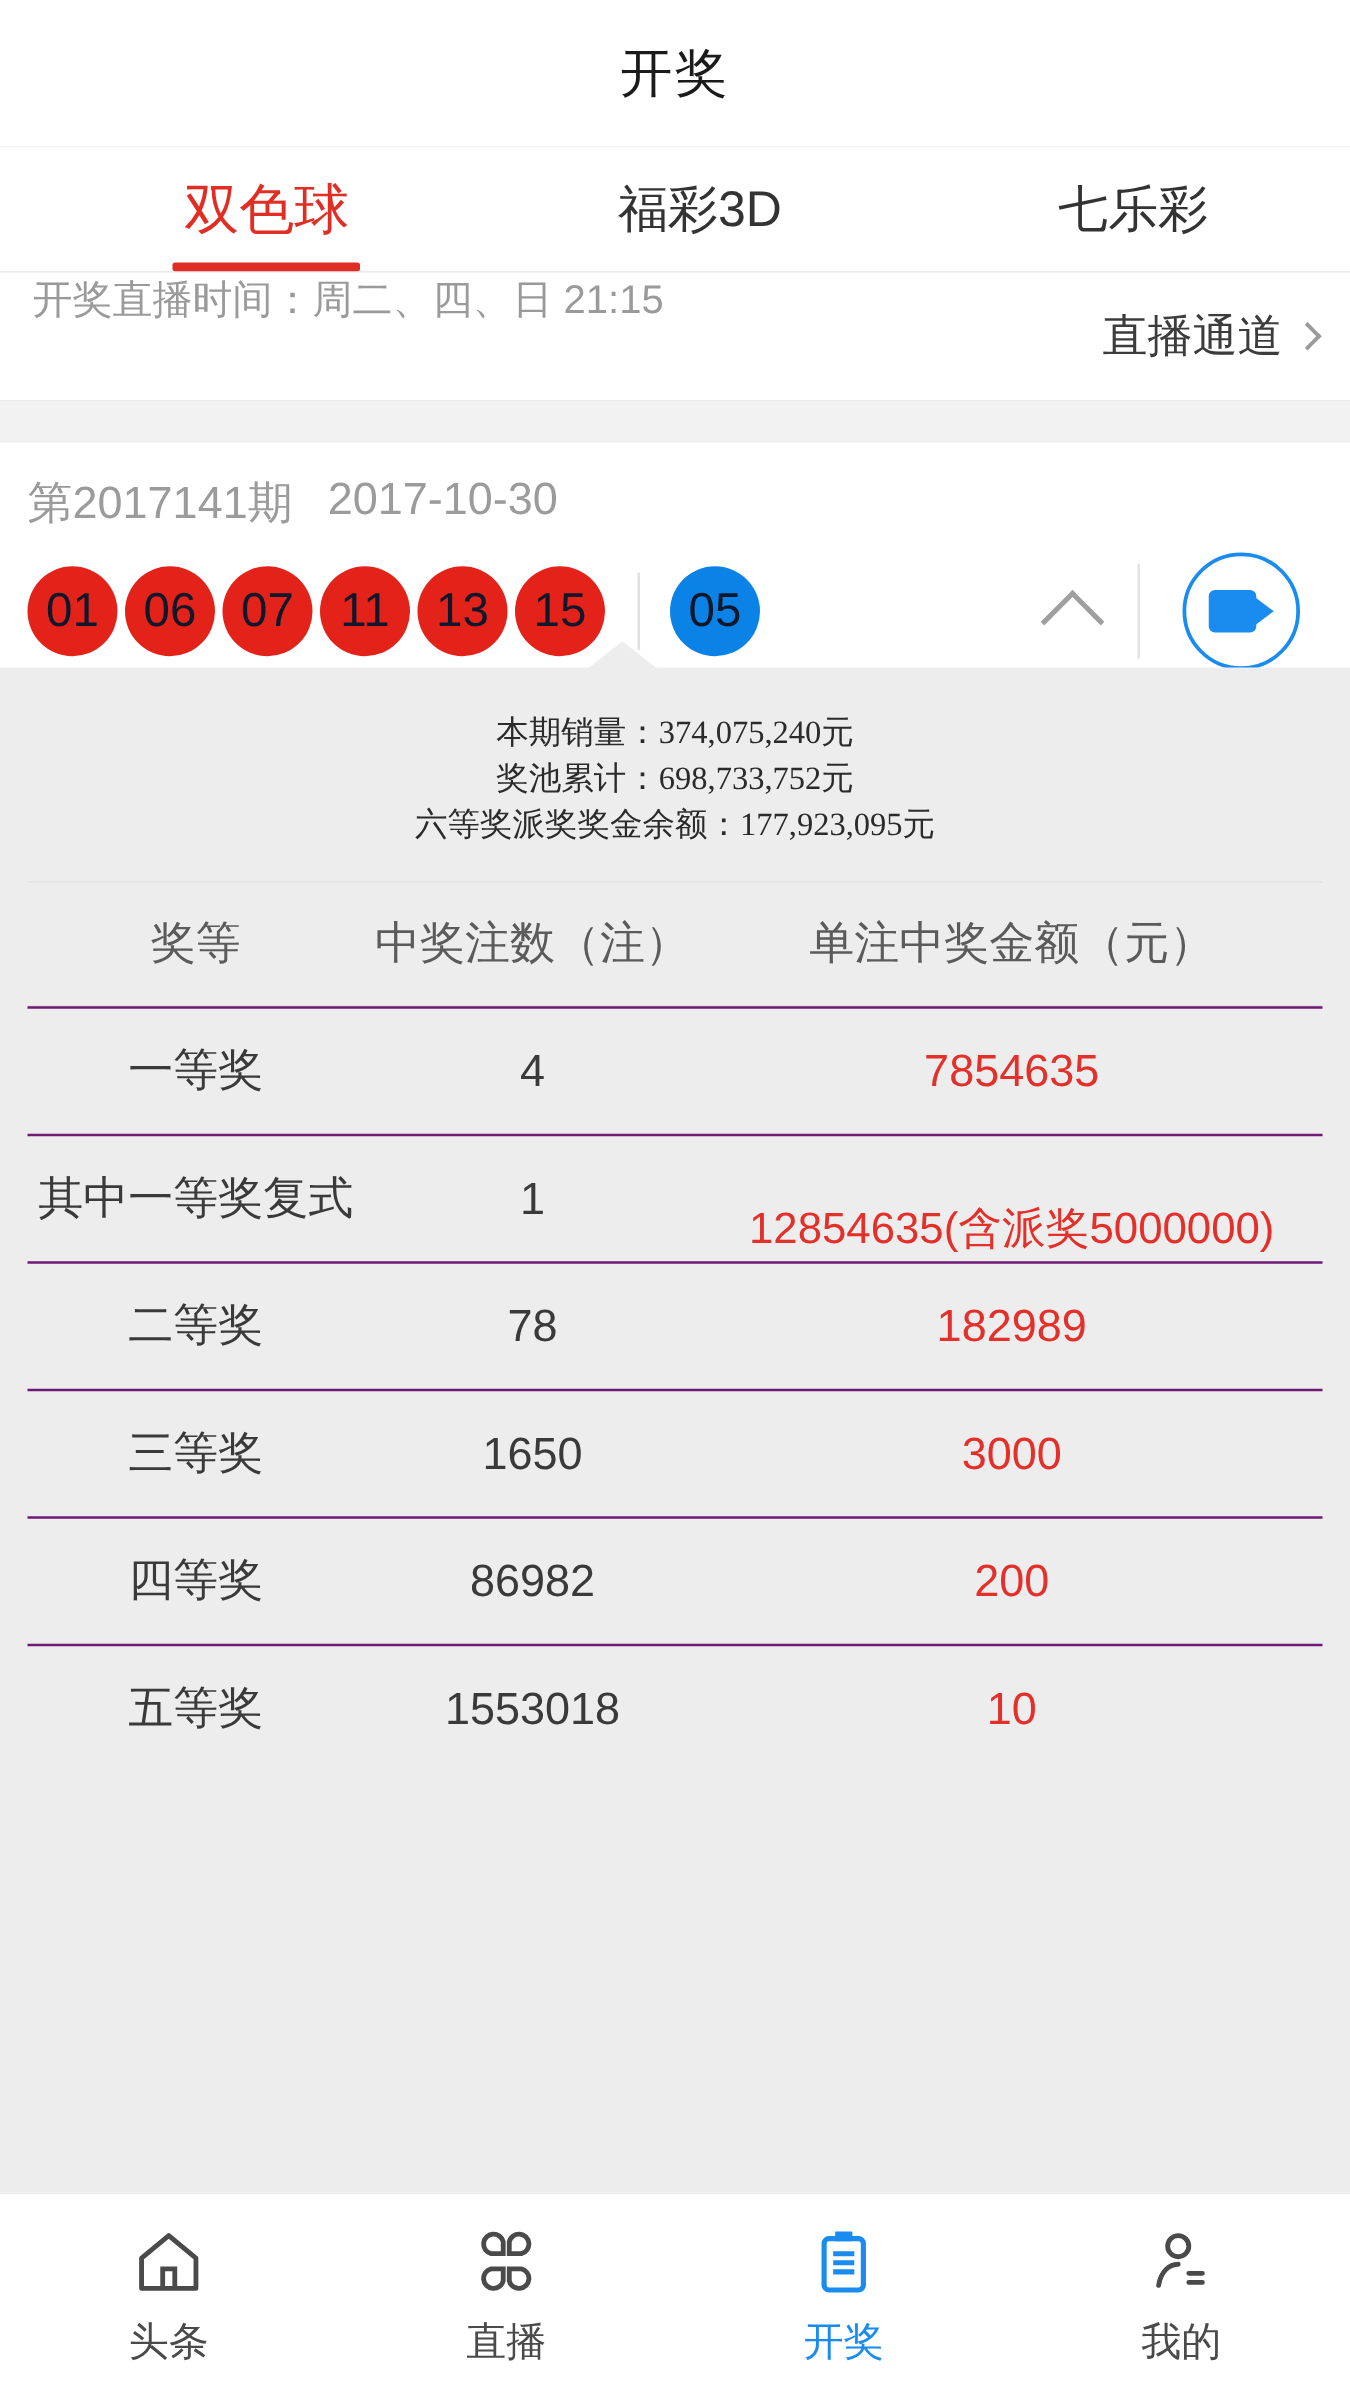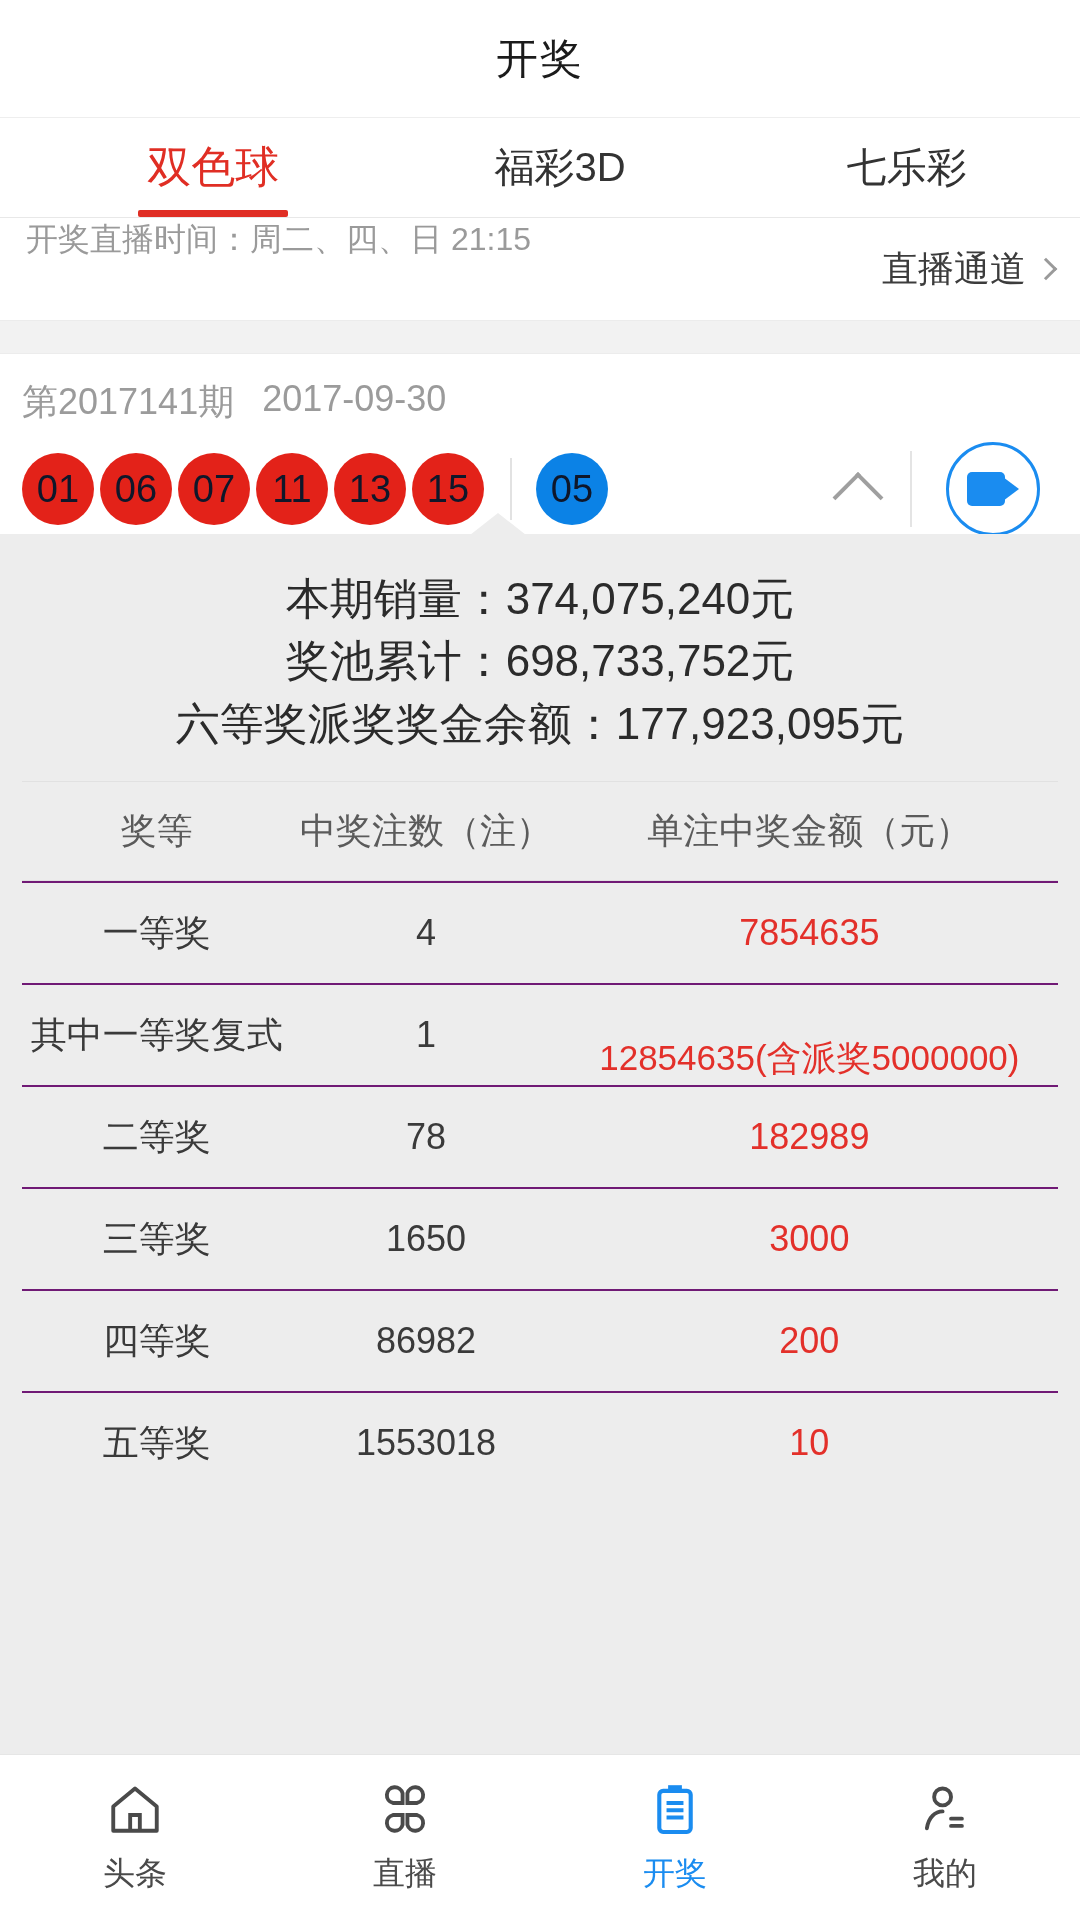--- a/index.html
+++ b/index.html
@@ -83,21 +83,21 @@
   }
 
   
   .panel { flex:1 1 auto; background:#ededed; position:relative; }
   .panel .notch {
     position:absolute; top:-21px; left:470px;
     width:0; height:0; border-left:28px solid transparent;
     border-right:28px solid transparent; border-bottom:22px solid #ededed;
   }
   .stats { padding:34px 0 26px 0; text-align:center; }
-  .stats .line { font-size:44px; color:#2b2b2b; line-height:1.42; }
+  .stats .line { font-size:26px; color:#2b2b2b; line-height:1.42;font-family:Liberation Serif, serif; }
 
   .ptable { margin:0 22px; }
   .prow {
     display:flex; align-items:center; height:102px;
     border-top:2px solid #701a75;
   }
   .prow.headrow { border-top:1px solid #e1e1e1; border-bottom:1px solid #e1e1e1; height:100px; }
   .prow .c1 { flex:0 0 26%; text-align:center; font-size:36px; color:#3a3a3a; }
   .prow .c2 { flex:0 0 26%; text-align:center; font-size:36px; color:#3a3a3a; }
   .prow .c3 { flex:1 1 auto; text-align:center; font-size:36px; color:#e3302a; }
@@ -145,21 +145,21 @@
       <span>直播通道</span>
       <span class="chev-right"></span>
     </div>
   </div>
 
   <div class="graygap"></div>
 
   <div class="drawblock">
     <div class="drawhead">
       <span>第2017141期</span>
-      <span>2017-09-30</span>
+      <span>2017-10-30</span>
     </div>
     <div class="ballsrow">
       <div class="ball red">01</div>
       <div class="ball red">06</div>
       <div class="ball red">07</div>
       <div class="ball red">11</div>
       <div class="ball red">13</div>
       <div class="ball red">15</div>
       <div class="balldiv"></div>
       <div class="ball blue">05</div>

